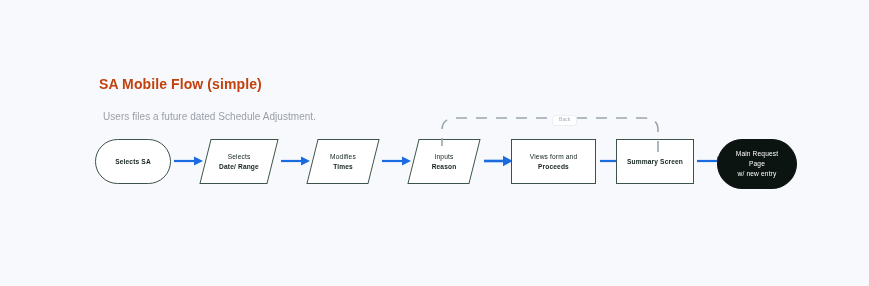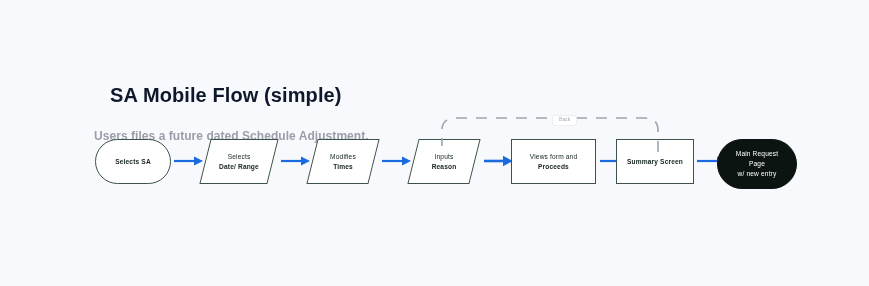--- a/index.html
+++ b/index.html
@@ -18,33 +18,33 @@
     position: relative;
     width: 869px;
     height: 286px;
   }
   #heading {
     position: absolute;
     left: 94px;
     top: 70px;
   }
   #title {
-    font-size: 20px;
+    font-size: 14px;
     font-weight: bold;
-    color: #0f172a;
+    color: #c2410c;
     letter-spacing: 0.1px;
     line-height: 18px;
-    margin: 16px;
+    margin: 5px;
   }
   #subtitle {
-    font-size: 12px;
-    font-weight: bold;
+    font-size: 10px;
+    font-weight: normal;
     color: #9a9ea8;
     letter-spacing: 0.05px;
-    margin: 0;
+    margin: 9px;
     padding-top: 9px;
   }
 
   .node {
     position: absolute;
     box-sizing: border-box;
     display: flex;
     flex-direction: column;
     align-items: center;
     justify-content: center;

